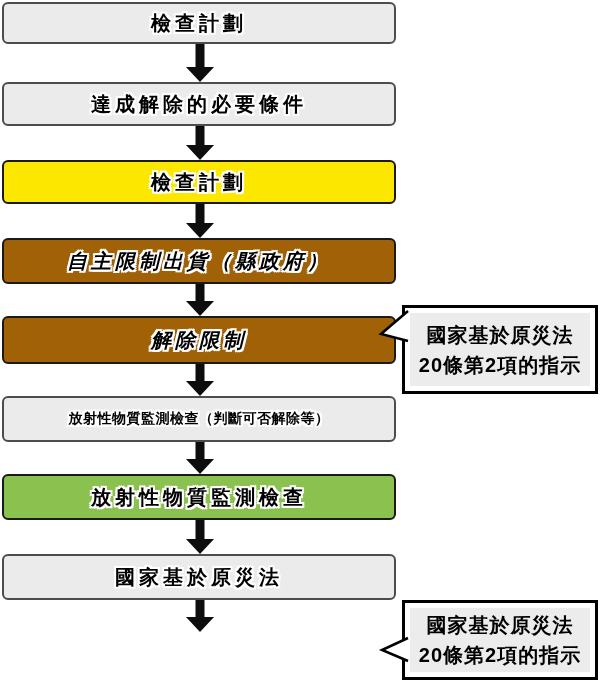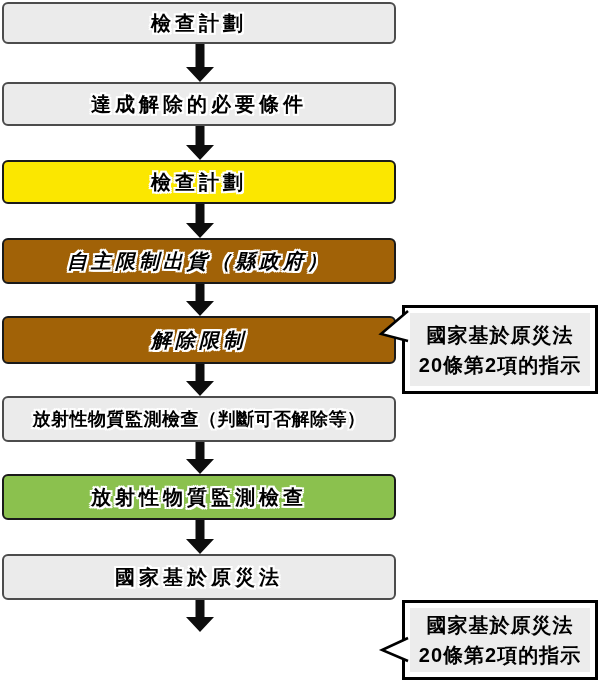--- a/index.html
+++ b/index.html
@@ -27,21 +27,21 @@
     font-size: 20px;
     letter-spacing: 4px;
     color: #000;
     white-space: nowrap;
     text-shadow:
       -2px -2px 0 #fff, 2px -2px 0 #fff,
       -2px  2px 0 #fff, 2px  2px 0 #fff,
       -2px  0   0 #fff, 2px  0   0 #fff,
        0   -2px 0 #fff, 0    2px 0 #fff;
   }
-  .box .lbl.tight { font-size: 18px; letter-spacing: 0.5px; }
+  .box .lbl.tight { font-size: 14px; letter-spacing: 0.5px; }
   .gray   { background: #ebebeb; border: 2px solid #4c4c4c; }
   .yellow { background: #fbe700; border: 2.5px solid #1a1a1a; }
   .red    { background: #a16207; border: 2.5px solid #1a1a1a; font-style: italic; }
   .green  { background: #8bc14e; border: 2.5px solid #1a1a1a; }
   .blue   { background: #219fd9; border: 2.5px solid #1a1a1a; }
 
   .arrow {
     position: absolute;
     left: 186px;
     width: 28px;

